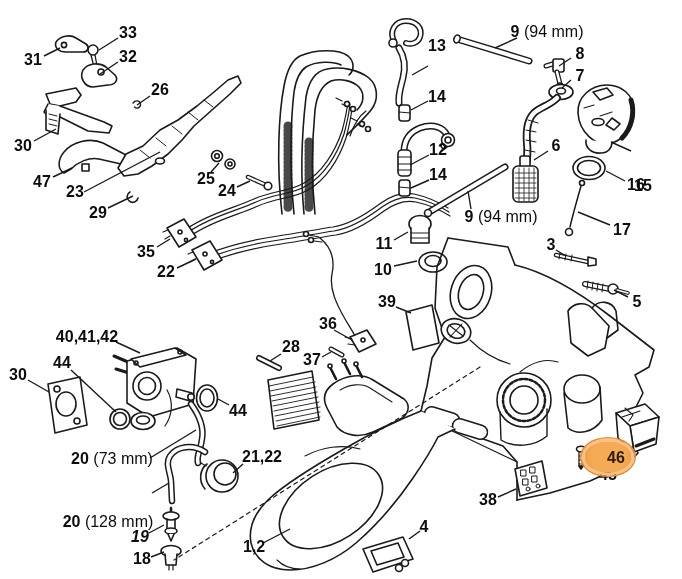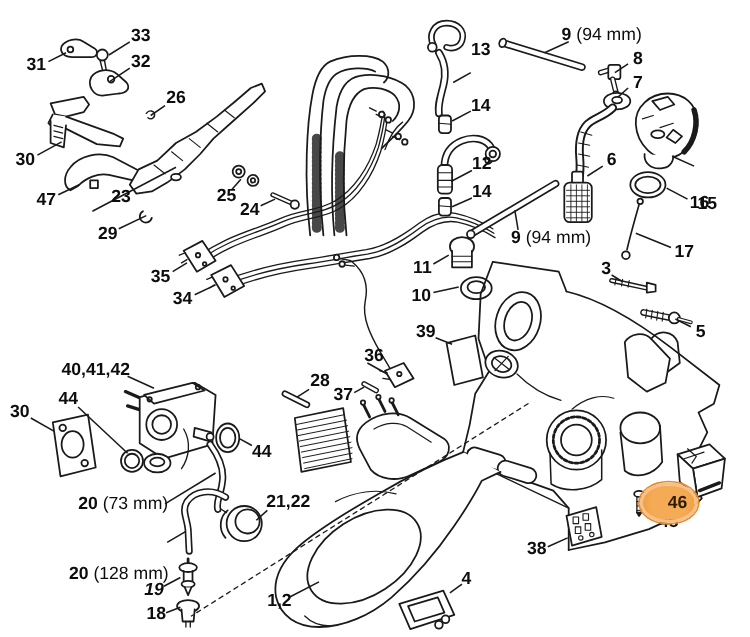--- a/index.html
+++ b/index.html
@@ -399,44 +399,44 @@
       <line x1="623" y1="452" x2="633" y2="447" stroke="#1a1a1a" stroke-width="1.4"></line>
     </svg>
 
   <div id="label-layer">
       <div class="part-label" style="left: 128px; top: 33px;"><span class="num">33</span><span class="suffix"></span></div>
       <div class="part-label" style="left: 33px; top: 60px;"><span class="num">31</span><span class="suffix"></span></div>
       <div class="part-label" style="left: 128px; top: 57px;"><span class="num">32</span><span class="suffix"></span></div>
       <div class="part-label" style="left: 160px; top: 90px;"><span class="num">26</span><span class="suffix"></span></div>
       <div class="part-label" style="left: 23px; top: 146px;"><span class="num">30</span><span class="suffix"></span></div>
       <div class="part-label" style="left: 42px; top: 182px;"><span class="num">47</span><span class="suffix"></span></div>
-      <div class="part-label" style="left: 75px; top: 180px; margin-left: 35px;"><span class="num">23</span><span class="suffix"></span></div>
+      <div class="part-label" style="left: 75px; top: 192px;"><span class="num">23</span><span class="suffix"></span></div>
       <div class="part-label" style="left: 98px; top: 213px;"><span class="num">29</span><span class="suffix"></span></div>
       <div class="part-label" style="left: 206px; top: 179px;"><span class="num">25</span><span class="suffix"></span></div>
       <div class="part-label" style="left: 227px; top: 191px;"><span class="num">24</span><span class="suffix"></span></div>
       <div class="part-label" style="left: 146px; top: 252px;"><span class="num">35</span><span class="suffix"></span></div>
-      <div class="part-label" style="left: 166px; top: 272px;"><span class="num">34</span><span class="suffix"></span></div>
+      <div class="part-label" style="left: 166px; top: 272px;"><span class="num">22</span><span class="suffix"></span></div>
       <div class="part-label" style="left: 437px; top: 46px;"><span class="num">13</span><span class="suffix"></span></div>
       <div class="part-label" style="left: 437px; top: 97px;"><span class="num">14</span><span class="suffix"></span></div>
       <div class="part-label" style="left: 438px; top: 150px;"><span class="num">12</span><span class="suffix"></span></div>
       <div class="part-label" style="left: 438px; top: 175px;"><span class="num">14</span><span class="suffix"></span></div>
       <div class="part-label" style="left: 547px; top: 32px;"><span class="num">9</span><span class="suffix"> (94 mm)</span></div>
       <div class="part-label" style="left: 580px; top: 54px;"><span class="num">8</span><span class="suffix"></span></div>
       <div class="part-label" style="left: 580px; top: 76px;"><span class="num">7</span><span class="suffix"></span></div>
       <div class="part-label" style="left: 556px; top: 146px;"><span class="num">6</span><span class="suffix"></span></div>
       <div class="part-label" style="left: 643px; top: 166px; margin-top: 20px;"><span class="num">15</span><span class="suffix"></span></div>
       <div class="part-label" style="left: 636px; top: 185px;"><span class="num">16</span><span class="suffix"></span></div>
       <div class="part-label" style="left: 622px; top: 230px;"><span class="num">17</span><span class="suffix"></span></div>
       <div class="part-label" style="left: 501px; top: 217px;"><span class="num">9</span><span class="suffix"> (94 mm)</span></div>
       <div class="part-label" style="left: 551px; top: 245px;"><span class="num">3</span><span class="suffix"></span></div>
       <div class="part-label" style="left: 637px; top: 302px;"><span class="num">5</span><span class="suffix"></span></div>
       <div class="part-label" style="left: 384px; top: 244px;"><span class="num">11</span><span class="suffix"></span></div>
       <div class="part-label" style="left: 383px; top: 270px;"><span class="num">10</span><span class="suffix"></span></div>
       <div class="part-label" style="left: 387px; top: 302px;"><span class="num">39</span><span class="suffix"></span></div>
-      <div class="part-label" style="left: 340px; top: 324px;"><span class="num">36</span><span class="suffix"></span></div>
+      <div class="part-label" style="left: 328px; top: 324px;"><span class="num">36</span><span class="suffix"></span></div>
       <div class="part-label" style="left: 291px; top: 347px;"><span class="num">28</span><span class="suffix"></span></div>
       <div class="part-label" style="left: 312px; top: 360px;"><span class="num">37</span><span class="suffix"></span></div>
       <div class="part-label" style="left: 87px; top: 337px;"><span class="num">40,41,42</span><span class="suffix"></span></div>
       <div class="part-label" style="left: 62px; top: 363px;"><span class="num">44</span><span class="suffix"></span></div>
       <div class="part-label" style="left: 18px; top: 375px;"><span class="num">30</span><span class="suffix"></span></div>
       <div class="part-label" style="left: 238px; top: 411px;"><span class="num">44</span><span class="suffix"></span></div>
       <div class="part-label" style="left: 112px; top: 459px;"><span class="num">20</span><span class="suffix"> (73 mm)</span></div>
       <div class="part-label" style="left: 108px; top: 494px; margin-top: 28px;"><span class="num">20</span><span class="suffix"> (128 mm)</span></div>
       <div class="part-label" style="left: 262px; top: 457px;"><span class="num">21,22</span><span class="suffix"></span></div>
       <div class="part-label" style="left: 140px; top: 537px; font-style: italic;"><span class="num">19</span><span class="suffix"></span></div>

